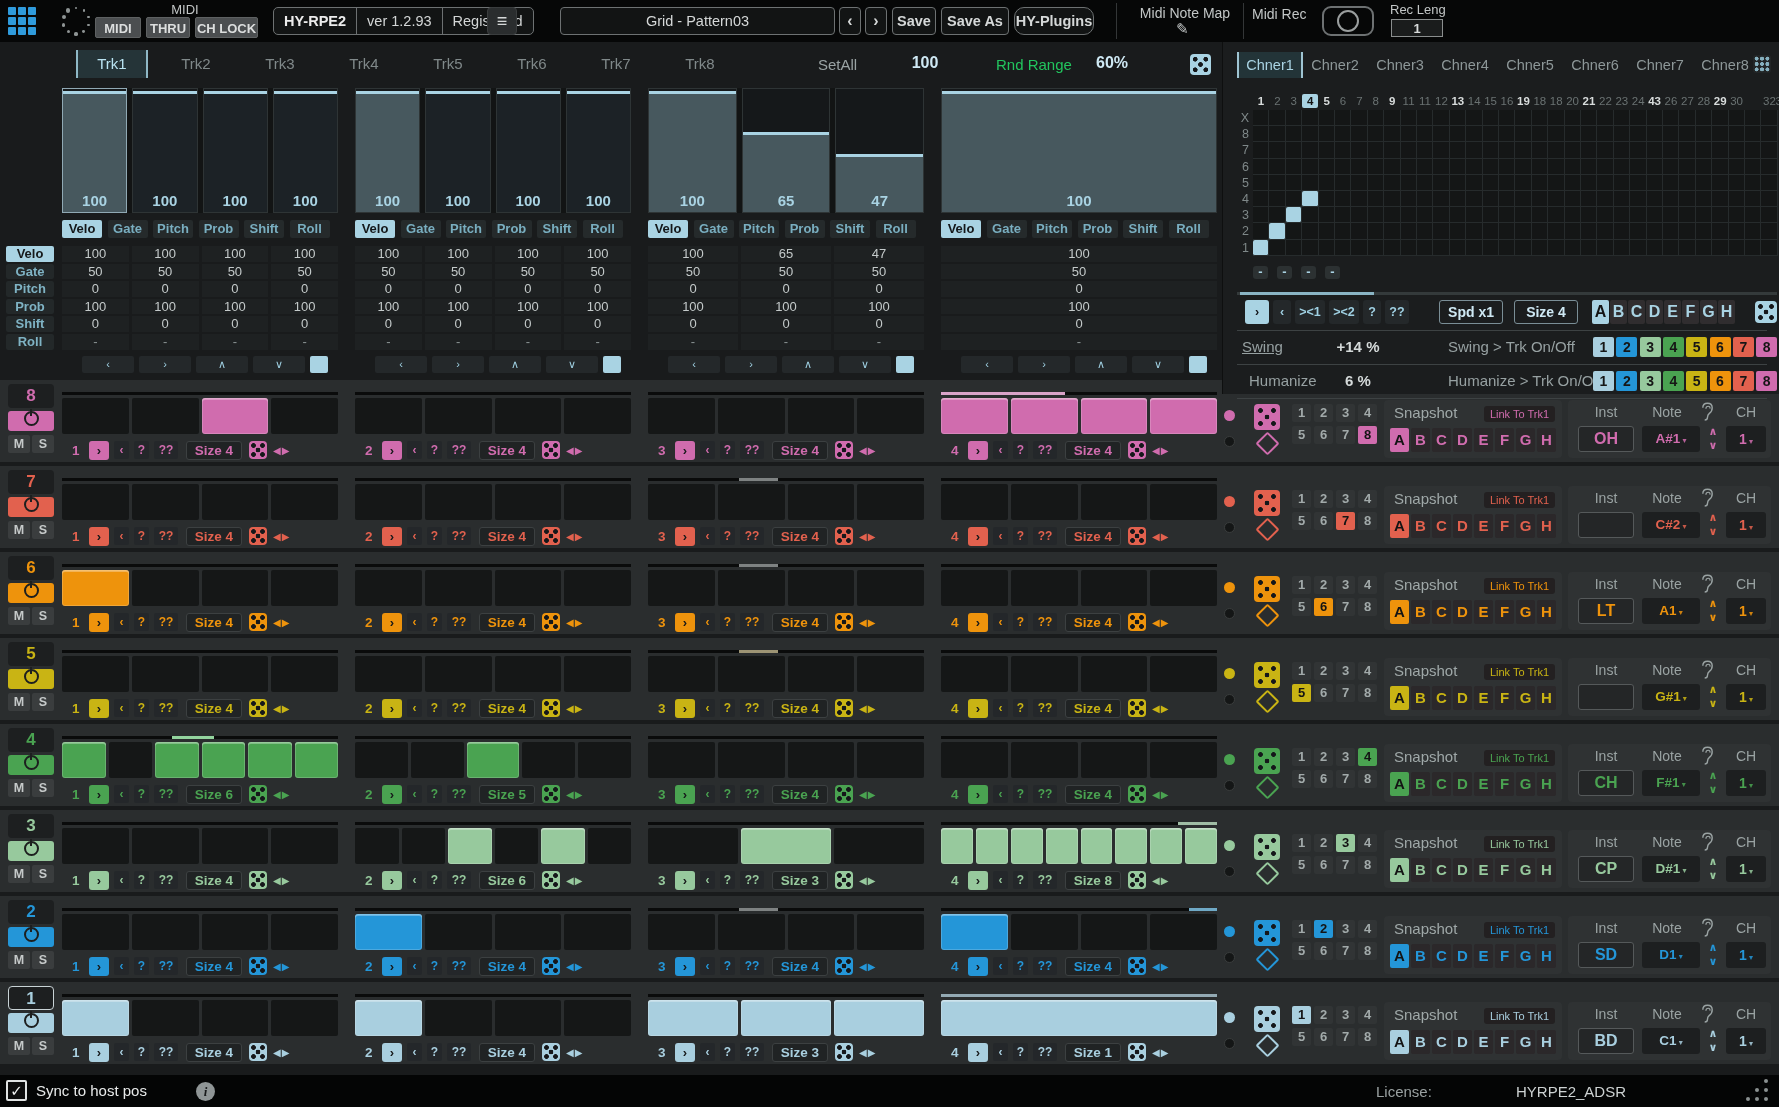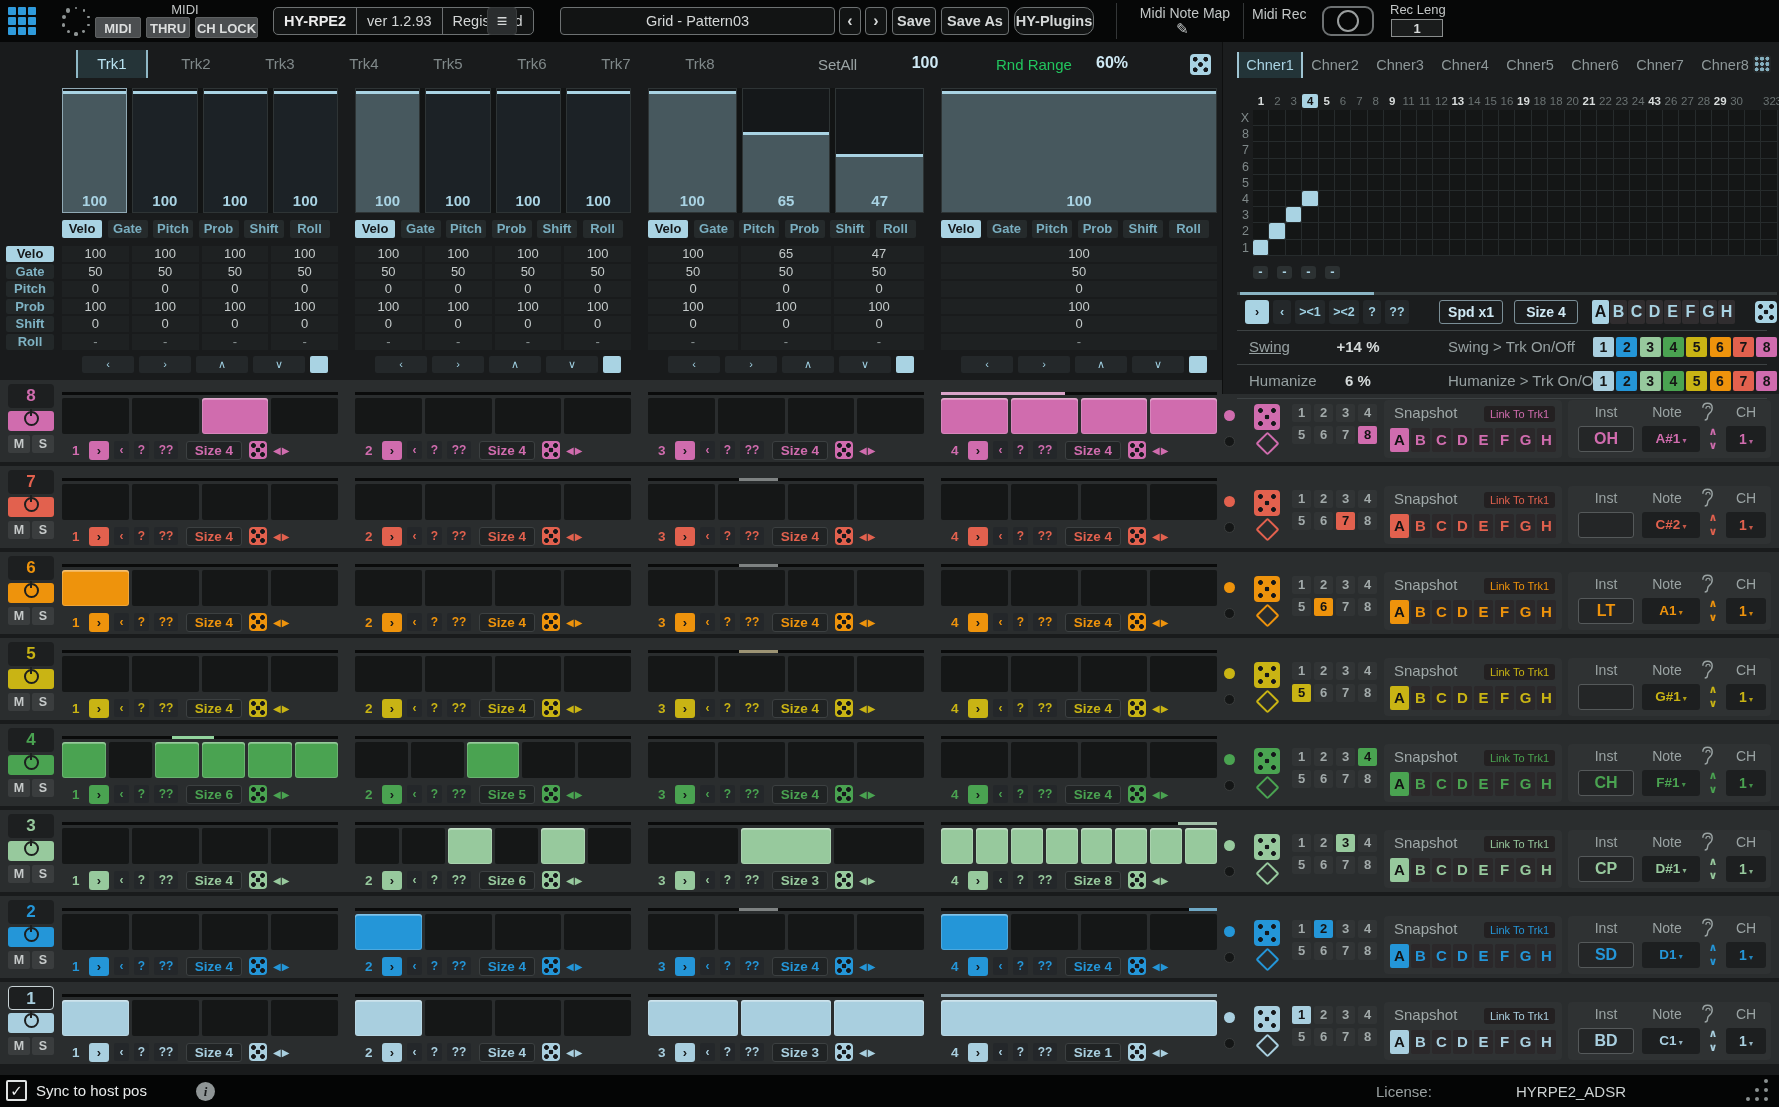--- a/index.html
+++ b/index.html
@@ -799,21 +799,21 @@
       <div class="letter" style="left: 405px;">C</div>
       <div class="letter" style="left: 423px;">D</div>
       <div class="letter" style="left: 441px;">E</div>
       <div class="letter" style="left: 459px;">F</div>
       <div class="letter" style="left: 477px;">G</div>
       <div class="letter" style="left: 495px;">H</div>
       <span class="die a" style="left: 532px; top: 259px; width: 22px; height: 22px; background-color: rgb(169, 211, 227);"></span>
       <div class="hr" style="top: 288px;"></div>
       <div class="hr" style="top: 322px;"></div>
       <div class="hr" style="top: 356px;"></div>
-      <div class="mlab" style="left: 26px; top: 296px; text-decoration: underline;">Swing</div>
+      <div class="mlab" style="left: 19px; top: 296px; text-decoration: underline;">Swing</div>
       <div class="mval" style="left: 100px; top: 296px; width: 70px; text-align: center;">+14 %</div>
       <div class="mlab" style="left: 225px; top: 296px;">Swing &gt; Trk On/Off</div>
       <div class="trkb" style="left: 370px; top: 295px; background: rgb(169, 207, 223);">1</div>
       <div class="trkb" style="left: 393.3px; top: 295px; background: rgb(36, 150, 216);">2</div>
       <div class="trkb" style="left: 416.6px; top: 295px; background: rgb(151, 201, 157);">3</div>
       <div class="trkb" style="left: 439.9px; top: 295px; background: rgb(74, 163, 81);">4</div>
       <div class="trkb" style="left: 463.2px; top: 295px; background: rgb(201, 180, 20);">5</div>
       <div class="trkb" style="left: 486.5px; top: 295px; background: rgb(238, 147, 12);">6</div>
       <div class="trkb" style="left: 509.8px; top: 295px; background: rgb(226, 97, 78);">7</div>
       <div class="trkb" style="left: 533.1px; top: 295px; background: rgb(208, 108, 174);">8</div>

